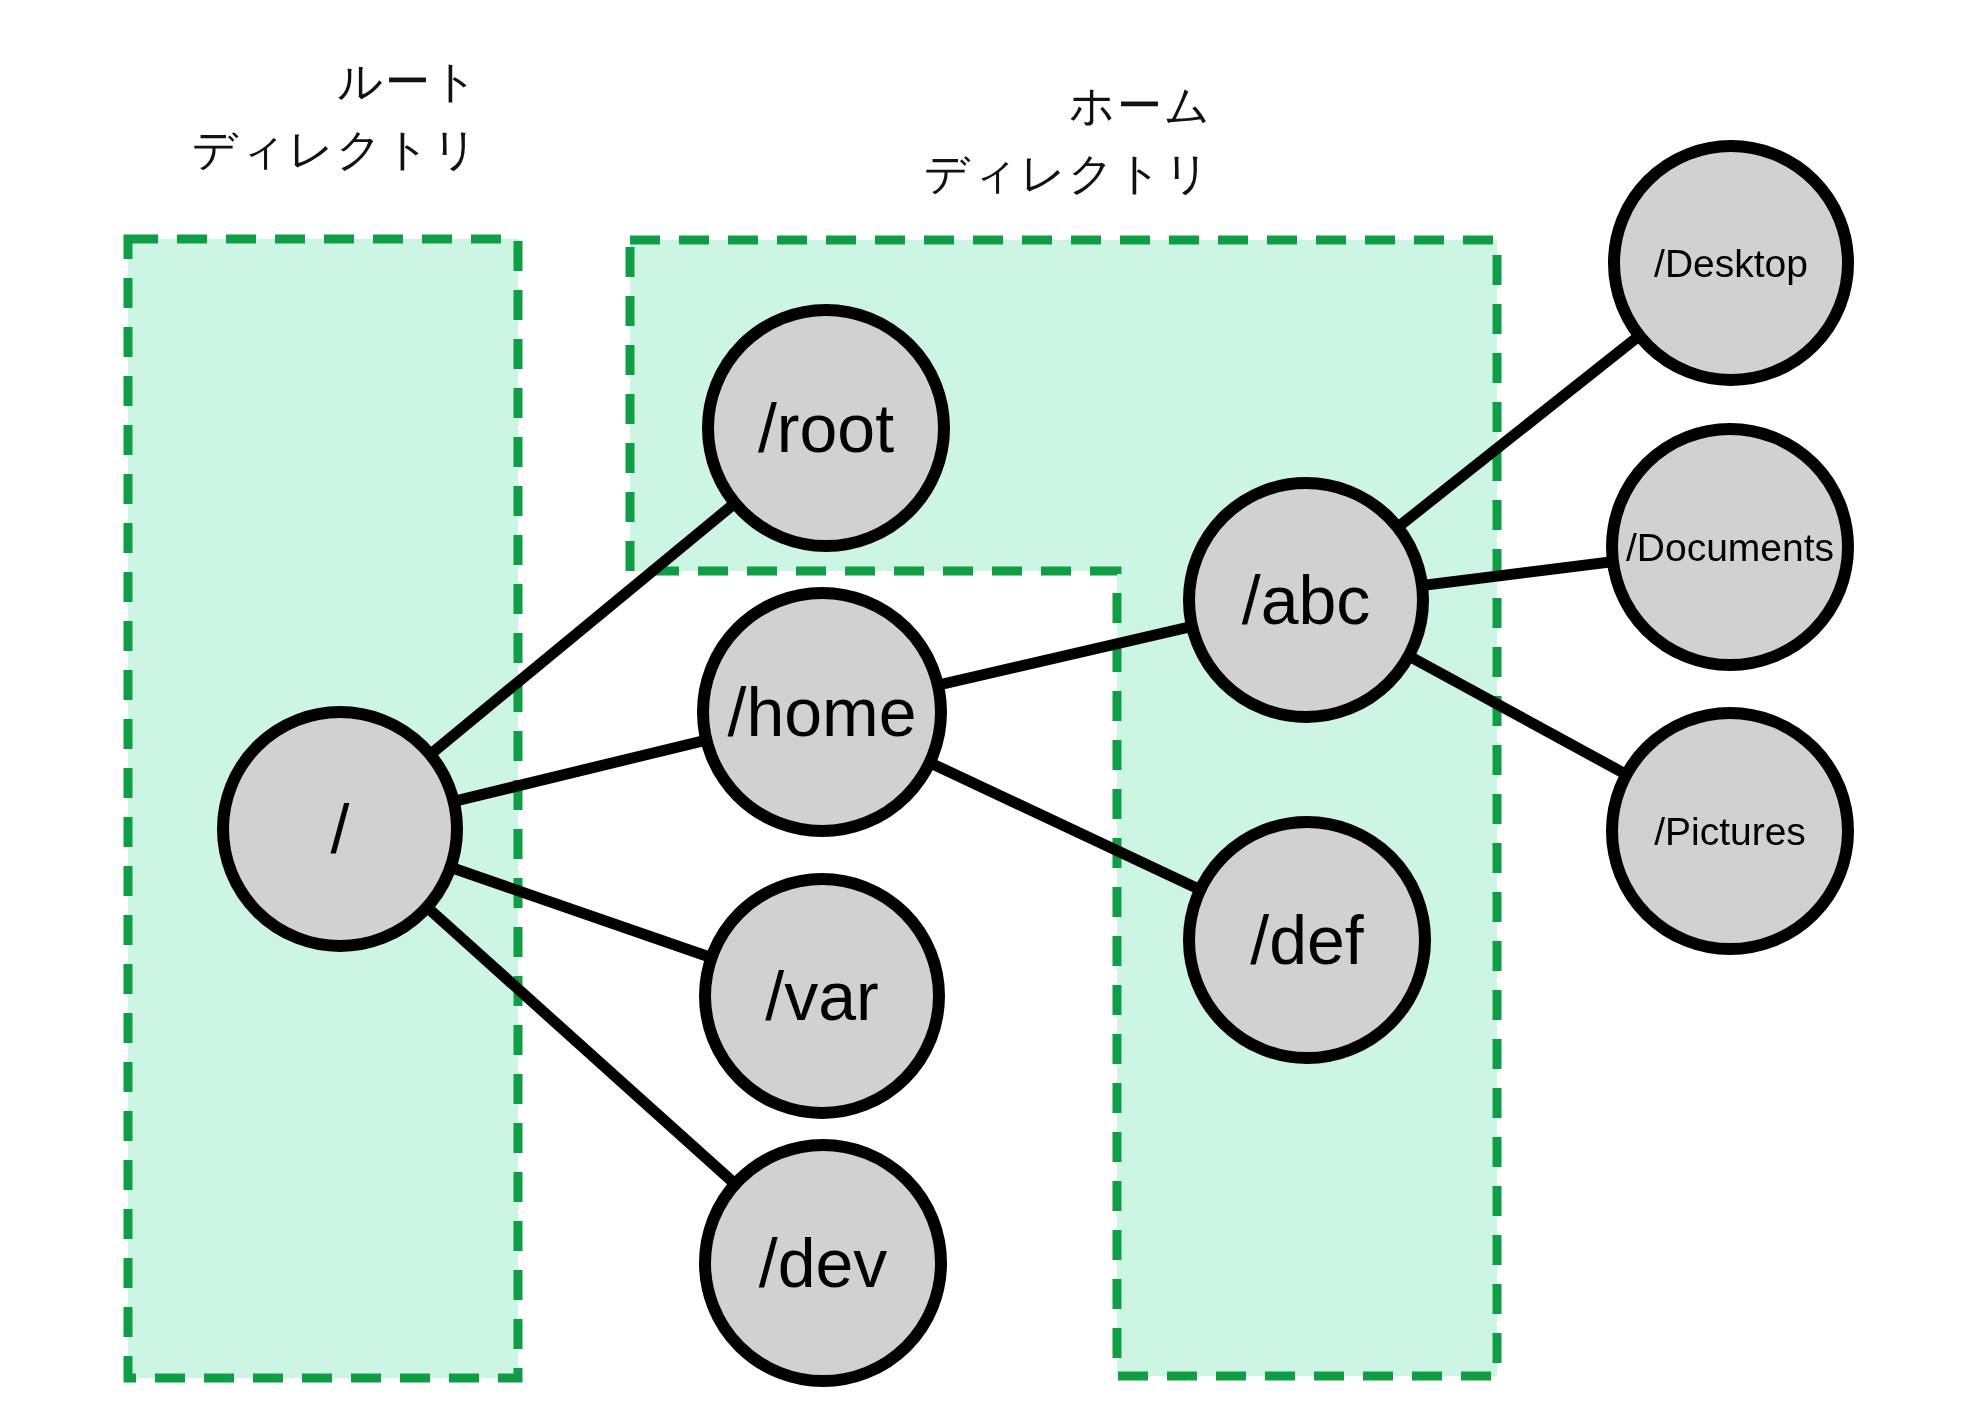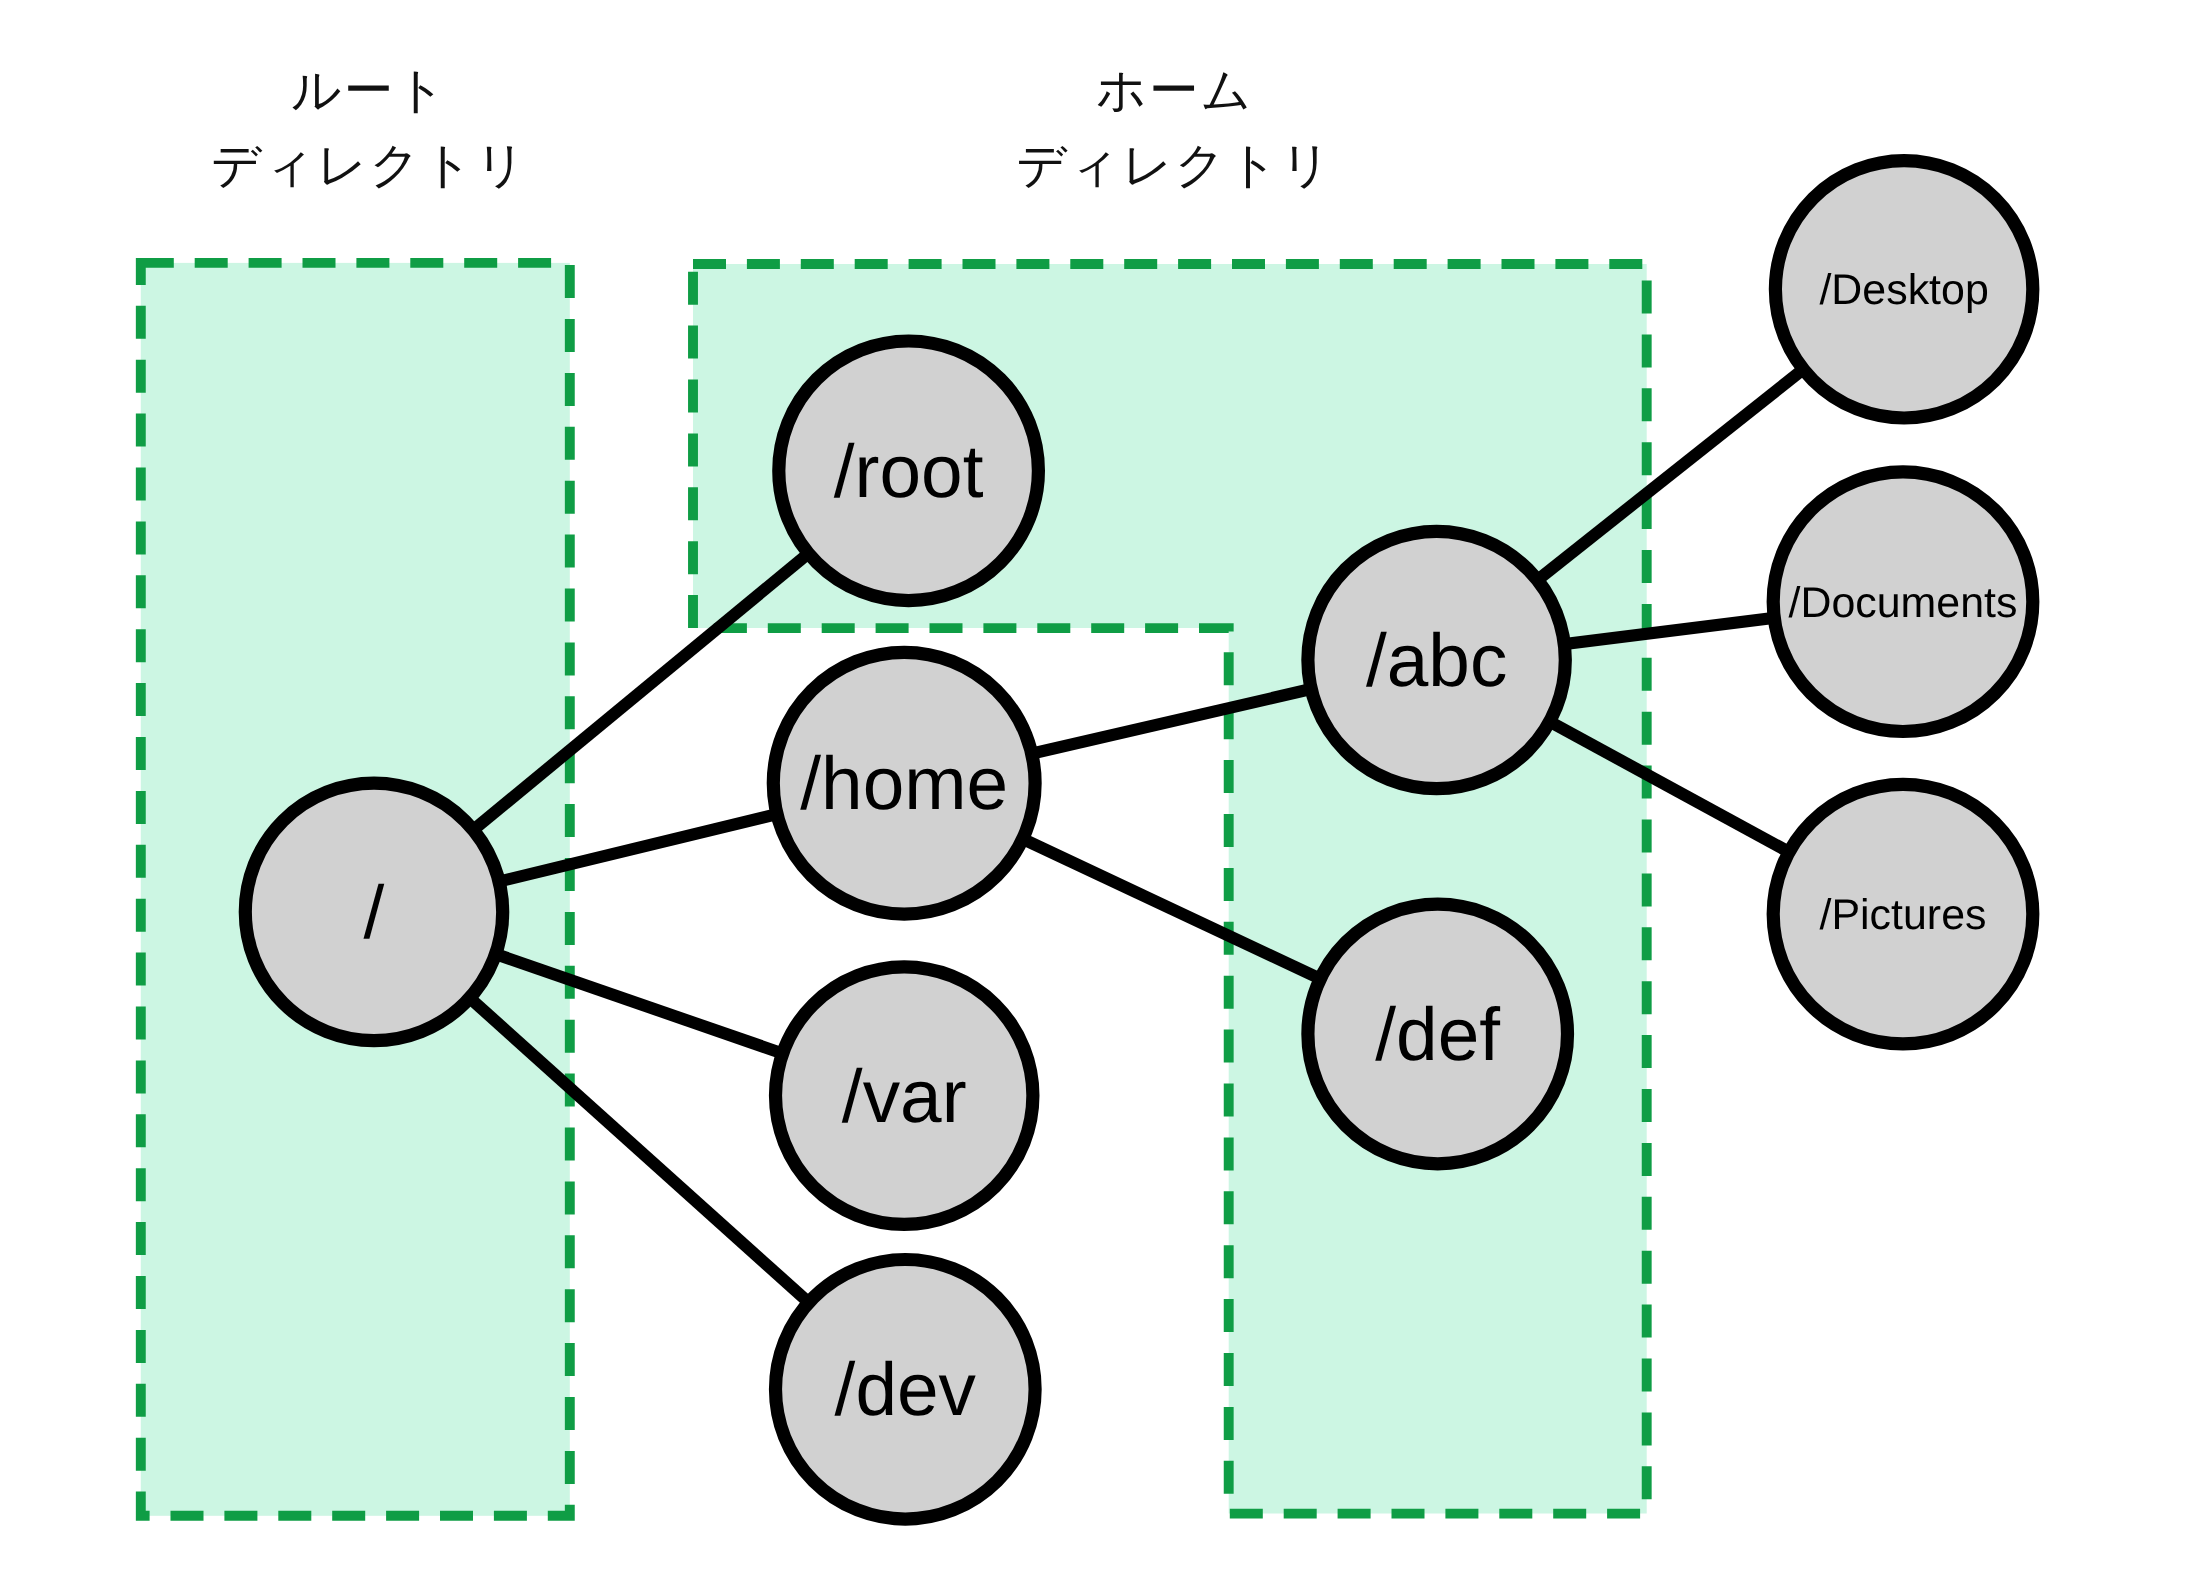--- a/index.html
+++ b/index.html
@@ -20,21 +20,21 @@
     left: 0;
     top: 0;
     width: 100%;
     height: 100%;
     display: block;
   }
   .region-title {
     position: absolute;
     top: 48px;
     transform: translateX(-50%);
-    text-align: center;
+    text-align: right;
     font-size: 45px;
     line-height: 68px;
     letter-spacing: 2px;
     color: #111111;
     white-space: nowrap;
   }
   .node-label-big   { font-size: 68px; }
   .node-label-small { font-size: 39px; }
   text {
     font-family: "Liberation Sans", "DejaVu Sans", sans-serif;
@@ -104,18 +104,18 @@
           <text x="1730" y="831" dy="0.35em" text-anchor="middle" class="node-label-small" fill="#000000">/Pictures</text>
         </g>
       </g>
   </svg>
 
   <div class="region-title" id="title-root" style="left: 336px;">
     <div>ルート</div>
     <div>ディレクトリ</div>
   </div>
 
-  <div class="region-title" id="title-home" style="left: 1068px;">
+  <div class="region-title" id="title-home" style="left: 1068px; margin-top: 24px;">
     <div>ホーム</div>
     <div>ディレクトリ</div>
   </div>
 
 </div>
 
 </body></html>

